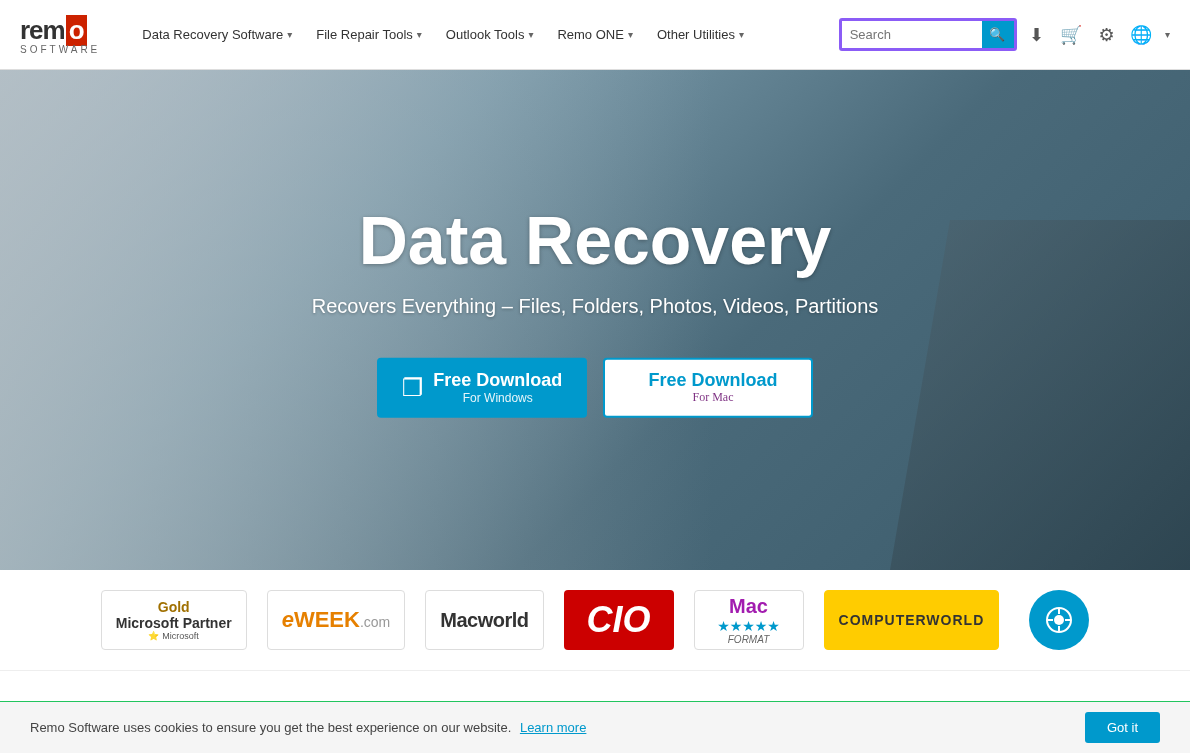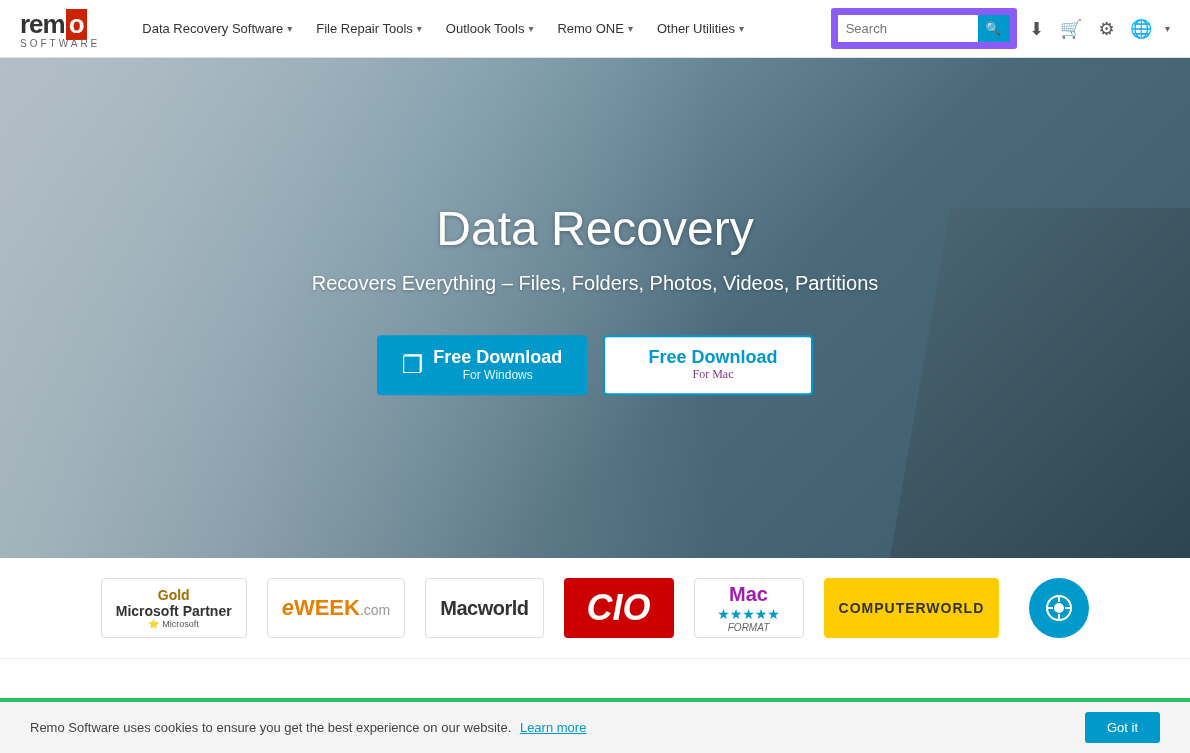--- a/index.html
+++ b/index.html
@@ -1,21 +1,21 @@
 <!DOCTYPE html>
 <html><head>
   <meta charset="utf-8">
   <style>
     * { margin: 0; padding: 0; box-sizing: border-box; }
     body { font-family: Arial, sans-serif; width: 1190px; overflow-x: hidden; background: #fff; }
 
     
     .header {
       display: flex;
-      height: 58px;
+      height: 70px;
       background: #fff;
       border-bottom: 1px solid #ddd;
       padding: 0 20px;
       position: relative;
       z-index: 10;
     }
     .logo-area {
       display: flex;
       align-items: center;
       margin-right: 30px;
@@ -71,21 +71,21 @@
     }
     .header-right {
       display: flex;
       align-items: center;
       gap: 8px;
       margin-left: auto;
     }
     .search-box {
       display: flex;
       align-items: center;
-      border: 7px solid #8b5cf6;
+      border: 3px solid #8b5cf6;
       border-radius: 3px;
       overflow: hidden;
     }
     .search-input {
       border: none;
       outline: none;
       padding: 5px 8px;
       font-size: 13px;
       width: 140px;
       color: #999;
@@ -127,22 +127,22 @@
     .hero-content {
       position: absolute;
       top: 50%;
       left: 50%;
       transform: translate(-50%, -55%);
       text-align: center;
       color: #fff;
       width: 700px;
     }
     .hero-title {
-      font-size: 48px;
-      font-weight: 400;
+      font-size: 68px;
+      font-weight: 700;
       color: #fff;
       margin-bottom: 16px;
       text-shadow: 0 1px 4px rgba(0,0,0,0.3);
     }
     .hero-subtitle {
       font-size: 20px;
       font-weight: 400;
       color: #fff;
       margin-bottom: 40px;
       text-shadow: 0 1px 3px rgba(0,0,0,0.3);
@@ -322,21 +322,21 @@
       margin-left: 10px;
     }
 
     
     .cookie-banner {
       position: fixed;
       bottom: 0;
       left: 0;
       right: 0;
       background: #f5f5f5;
-      border-top: 4px solid #22c55e;
+      border-top: 1px solid #22c55e;
       padding: 10px 30px;
       display: flex;
       align-items: center;
       font-size: 13px;
       color: #444;
       z-index: 1000;
     }
     .cookie-text {
       flex: 1;
     }

